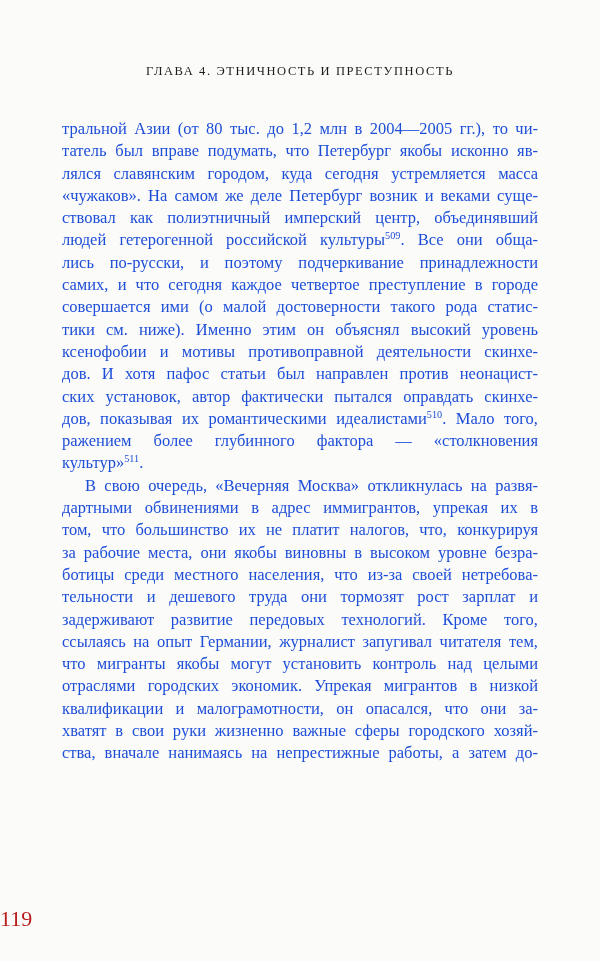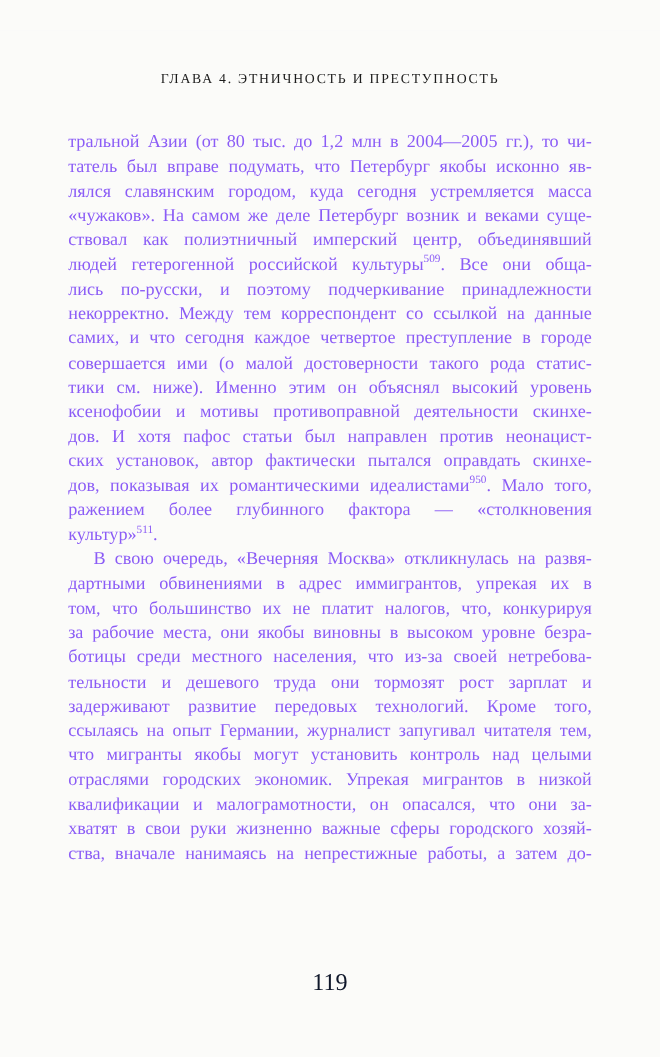--- a/index.html
+++ b/index.html
@@ -28,21 +28,21 @@
     font-weight: normal;
     color: #1c1c1c;
   }
   .page-body {
     position: absolute;
     top: 90px;
     left: 62px;
     width: 476px;
     font-size: 16.5px;
     line-height: 22.3px;
-    color: #8b5cf6;
+    color: #1d4ed8;
   }
   .para { margin: 0; }
   .line {
     text-align: justify;
     text-align-last: justify;
     -moz-text-align-last: justify;
   }
   .line.last {
     text-align-last: left;
     -moz-text-align-last: left;
@@ -52,51 +52,50 @@
   }
   sup {
     font-size: 0.62em;
     line-height: 0;
     vertical-align: super;
     letter-spacing: 0;
     font-family: Liberation Serif, serif;
   }
   .page-number {
     position: absolute;
-    top: 852px;
+    top: 878px;
     left: 0;
     width: 100%;
-    text-align: center;
+    text-align: left;
     font-size: 22px;
-    color: #0f172a;
+    color: #b91c1c;
   }
 </style>
 </head>
 <body>
 
 <div class="page">
   <div class="chapter-header">ГЛАВА 4. ЭТНИЧНОСТЬ И ПРЕСТУПНОСТЬ</div>
 
   <div class="page-body">
       <div class="para">
         <div class="line">тральной Азии (от 80 тыс. до 1,2 млн в 2004—2005 гг.), то чи-</div>
         <div class="line">татель был вправе подумать, что Петербург якобы исконно яв-</div>
         <div class="line">лялся славянским городом, куда сегодня устремляется масса</div>
         <div class="line">«чужаков». На самом же деле Петербург возник и веками суще-</div>
         <div class="line">ствовал как полиэтничный имперский центр, объединявший</div>
         <div class="line">людей гетерогенной российской культуры<sup>509</sup>. Все они обща-</div>
         <div class="line">лись по-русски, и поэтому подчеркивание принадлежности</div>
-        <div class="line">некорректно. Между тем корреспондент со ссылкой на данные</div>
         <div class="line">самих, и что сегодня каждое четвертое преступление в городе</div>
         <div class="line">совершается ими (о малой достоверности такого рода статис-</div>
         <div class="line">тики см. ниже). Именно этим он объяснял высокий уровень</div>
         <div class="line">ксенофобии и мотивы противоправной деятельности скинхе-</div>
         <div class="line">дов. И хотя пафос статьи был направлен против неонацист-</div>
         <div class="line">ских установок, автор фактически пытался оправдать скинхе-</div>
-        <div class="line">дов, показывая их романтическими идеалистами<sup>950</sup>. Мало того,</div>
+        <div class="line">дов, показывая их романтическими идеалистами<sup>510</sup>. Мало того,</div>
         <div class="line">ражением более глубинного фактора — «столкновения</div>
         <div class="line last">культур»<sup>511</sup>.</div>
       </div>
       <div class="para">
         <div class="line first-indent">В свою очередь, «Вечерняя Москва» откликнулась на развя-</div>
         <div class="line">дартными обвинениями в адрес иммигрантов, упрекая их в</div>
         <div class="line">том, что большинство их не платит налогов, что, конкурируя</div>
         <div class="line">за рабочие места, они якобы виновны в высоком уровне безра-</div>
         <div class="line">ботицы среди местного населения, что из-за своей нетребова-</div>
         <div class="line">тельности и дешевого труда они тормозят рост зарплат и</div>

